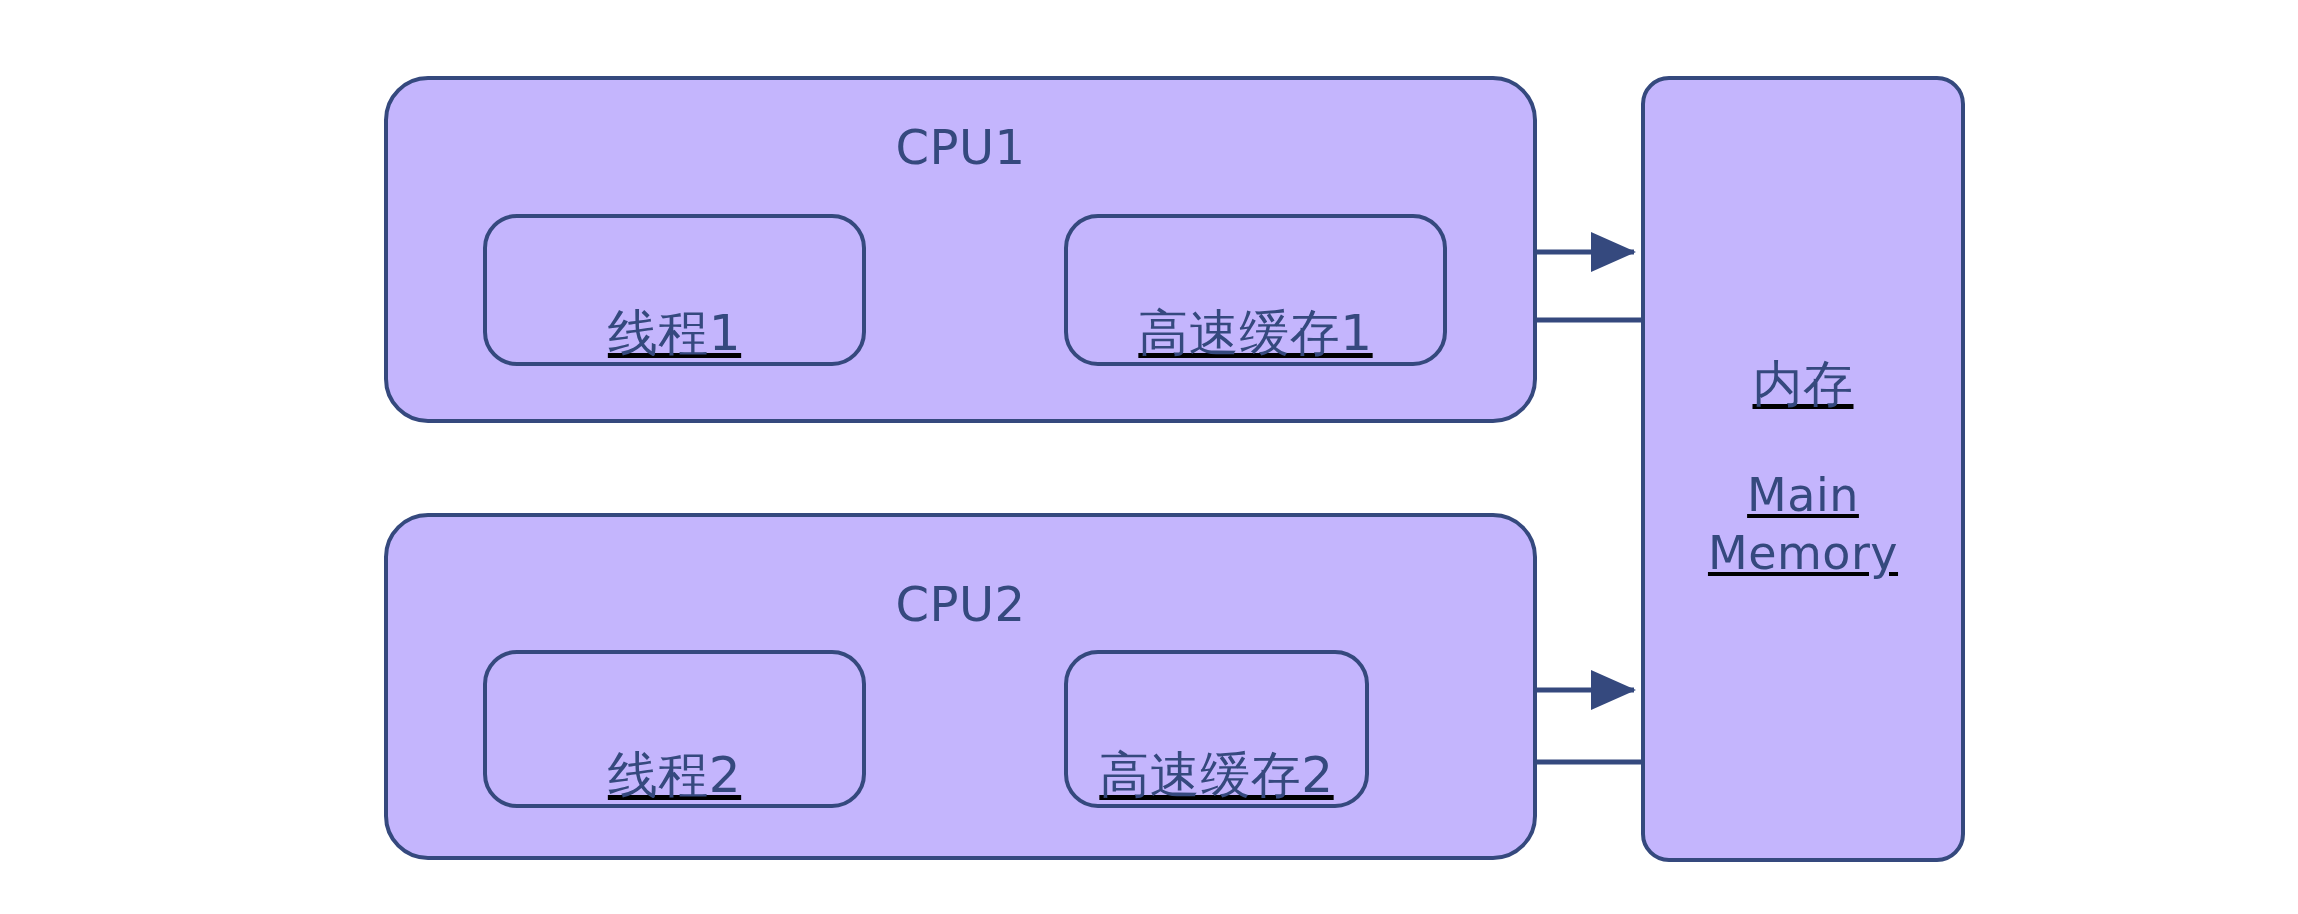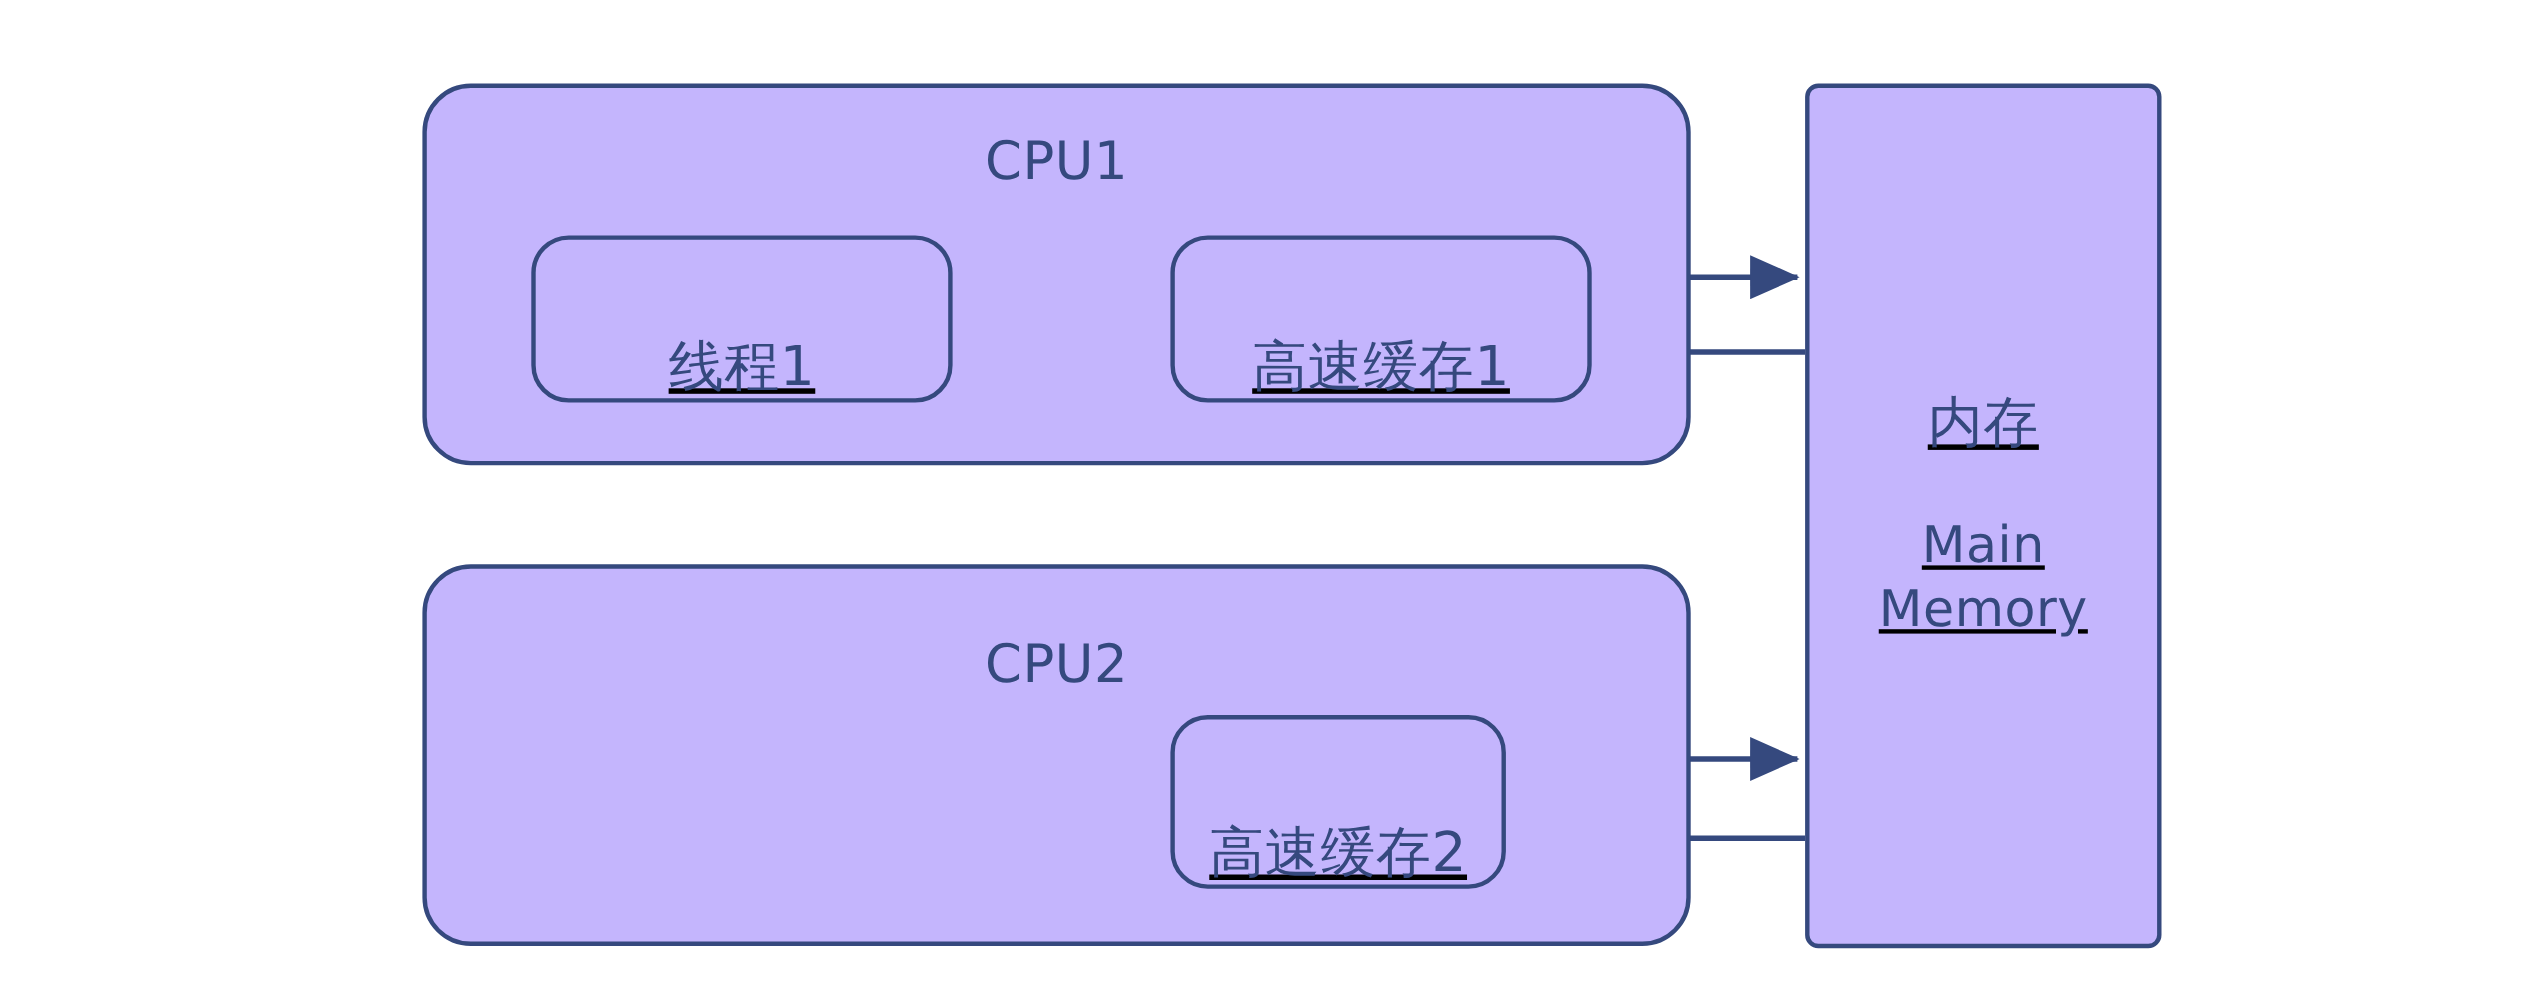--- a/index.html
+++ b/index.html
@@ -38,21 +38,21 @@
   .cpu-box {
     border-radius: 44px;
   }
   .inner-box {
     border-radius: 34px;
     display: flex;
     align-items: flex-end;
     justify-content: center;
   }
   .mem-box {
-    border-radius: 12px;
+    border-radius: 28px;
     display: flex;
     flex-direction: column;
     align-items: center;
     justify-content: center;
   }
   .label {
     color: #35497e;
     font-family: "DejaVu Sans", sans-serif;
     font-weight: 400;
     letter-spacing: 0.5px;
@@ -133,20 +133,23 @@
   </div>
 
   <div class="box inner-box" style="left:1064px; top:214px; width:383px; height:152px;">
     <span class="label inner-label">高速缓存1</span>
   </div>
 
   <div class="box cpu-box" style="left:384px; top:513px; width:1153px; height:347px;">
     <div class="label cpu-title" style="top:40px;margin-top:20px;">CPU2</div>
   </div>
 
+  <div class="box inner-box" style="left:483px; top:650px; width:383px; height:158px;">
+    <span class="label inner-label">线程2</span>
+  </div>
 
   <div class="box inner-box" style="left:1064px; top:650px; width:305px; height:158px;">
     <span class="label inner-label">高速缓存2</span>
   </div>
 
   <div class="box mem-box" style="left:1641px; top:76px; width:324px; height:786px;">
     <span class="label mem-cn">内存</span>
     <span class="label mem-en">Main</span>
     <span class="label mem-en">Memory</span>
   </div>

